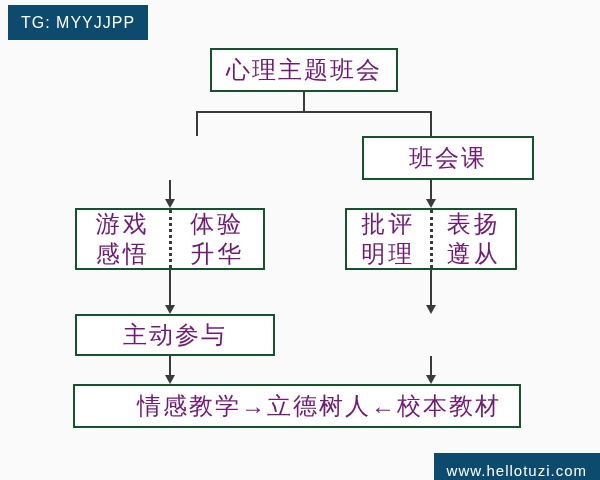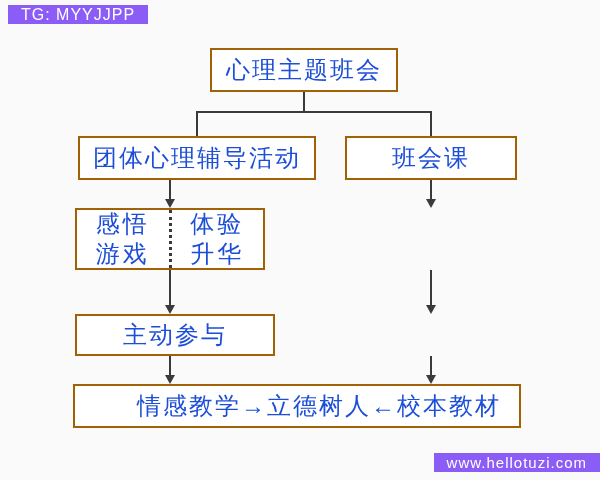--- a/index.html
+++ b/index.html
@@ -10,39 +10,39 @@
     color:#3a3a3a;
     overflow:hidden;
   }
   .stage {
     position:relative;
     width:600px; height:480px;
     background:#fafafa;
   }
   .badge {
     position:absolute;
-    background:#8b5cf6;
+    background:#0c4a6e;
     color:#ffffff;
     font-size:16px;
     letter-spacing:1px;
     display:flex; align-items:center;
     padding:0 13px;
-    height:19px;
+    height:35px;
     white-space:nowrap;
   }
   .badge-tl { left:8px; top:5px; }
   .badge-br { right:0px; top:444px; font-size:15px;margin-top:9px; }
   .box {
     position:absolute;
     background:#ffffff;
-    border:2px solid #a16207;
+    border:2px solid #14532d;
     display:flex; align-items:center; justify-content:center;
     font-size:24px;
     letter-spacing:2px;
-    color:#1d4ed8;
+    color:#701a75;
     white-space:nowrap;
   }
   .pair { padding:0; letter-spacing:3px; }
   .pair .col {
     flex:1; height:100%;
     display:flex; flex-direction:column;
     align-items:center; justify-content:center;
     line-height:1.25;
   }
   .pair .col.divided { border-right:3px dotted #3a3a3a; }
@@ -63,36 +63,45 @@
   <div class="badge badge-tl">TG: MYYJJPP</div>
   <div class="badge badge-br">www.hellotuzi.com</div>
 
   <div class="box" style="left:210px; top:48px; width:188px; height:44px;">心理主题班会</div>
 
   <div class="line" style="left:303px; top:92px; width:2px; height:20px;"></div>
   <div class="line" style="left:196px; top:111px; width:236px; height:2px;"></div>
   <div class="line" style="left:196px; top:111px; width:2px; height:25px;"></div>
   <div class="line" style="left:430px; top:111px; width:2px; height:25px;"></div>
 
-  <div class="box" style="left:78px; top:136px; width:238px; height:44px;">团体心理辅导活动</div>
-  <div class="box" style="left:345px; top:136px; width:172px; height:44px;">班会课</div>
+  <div class="box" style="left:362px; top:136px; width:172px; height:44px;">班会课</div>
 
   <div class="line" style="left:169px; top:180px; width:2px; height:19px;"></div>
   <div class="arrowhead" style="left:165px; top:199px;"></div>
   <div class="line" style="left:430px; top:180px; width:2px; height:19px;"></div>
   <div class="arrowhead" style="left:426px; top:199px;"></div>
 
   <div class="box pair" style="left:75px; top:208px; width:190px; height:62px;">
     <div class="col divided">
+      <span>游戏</span>
       <span>感悟</span>
-      <span>游戏</span>
     </div>
     <div class="col">
       <span>体验</span>
       <span>升华</span>
+    </div>
+  </div>
+  <div class="box pair" style="left:345px; top:208px; width:172px; height:62px;">
+    <div class="col divided">
+      <span>批评</span>
+      <span>明理</span>
+    </div>
+    <div class="col">
+      <span>表扬</span>
+      <span>遵从</span>
     </div>
   </div>
 
   <div class="line" style="left:169px; top:270px; width:2px; height:35px;"></div>
   <div class="arrowhead" style="left:165px; top:305px;"></div>
   <div class="line" style="left:430px; top:270px; width:2px; height:35px;"></div>
   <div class="arrowhead" style="left:426px; top:305px;"></div>
 
   <div class="box" style="left:75px; top:314px; width:200px; height:42px;">主动参与</div>
 

